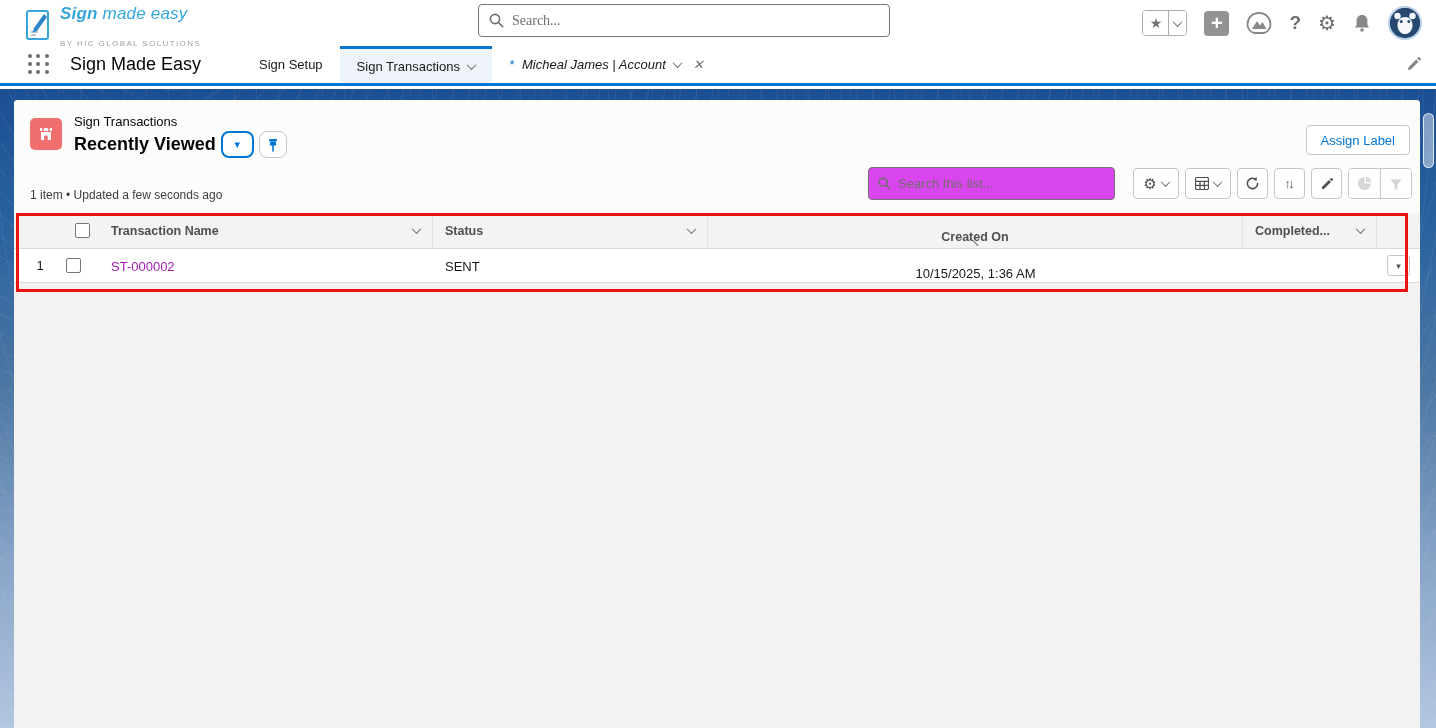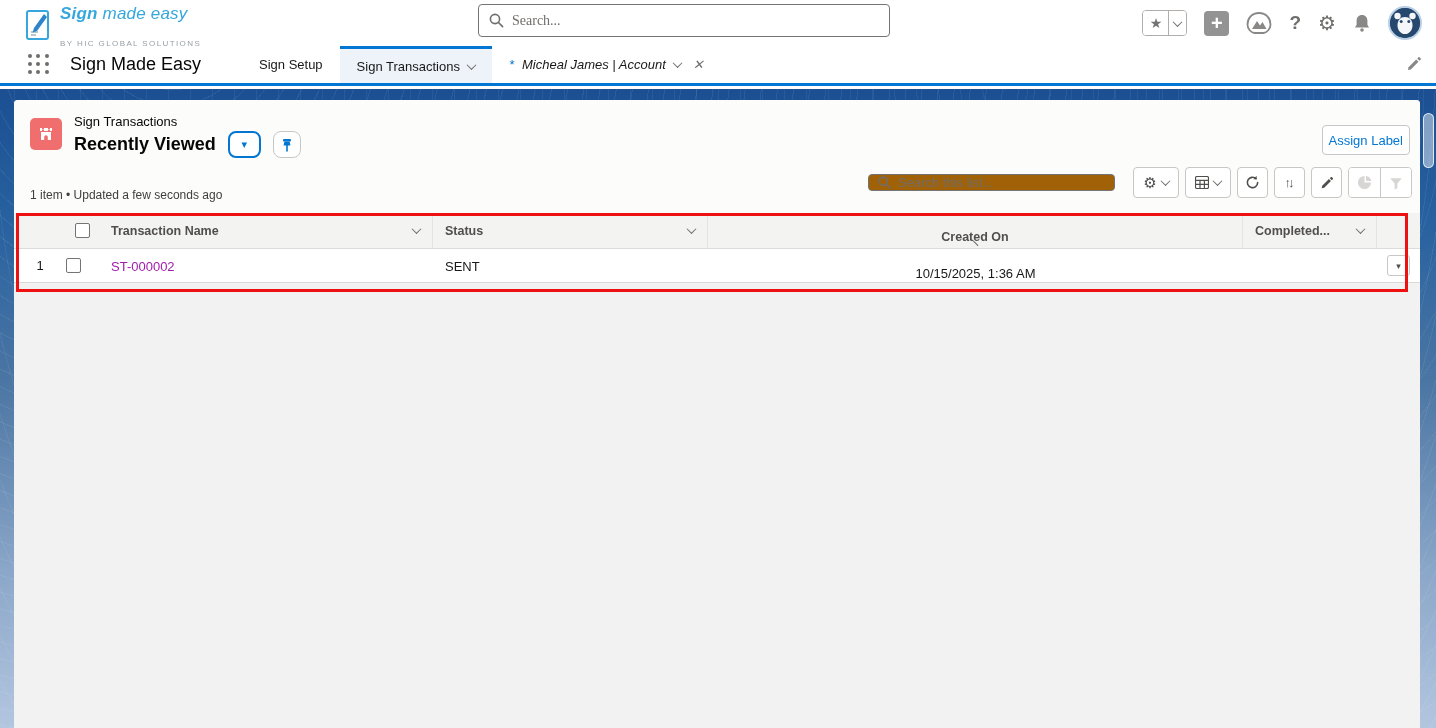--- a/index.html
+++ b/index.html
@@ -54,32 +54,32 @@
   }
   .scrollthumb { position:absolute; right:2px; top:24px; width:11px; height:55px;
     background:rgba(255,255,255,.45); border:1px solid rgba(235,244,255,.85); border-radius:6px; }
   .card { position:absolute; left:14px; right:16px; top:11px; bottom:0;
     background:#f3f2f2; border-radius:4px 4px 0 0; overflow:hidden; }
   .panel { position:absolute; top:0; left:0; right:0; height:113px; background:#fcfcfb; }
   .objicon { position:absolute; left:16px; top:18px; width:32px; height:32px; border-radius:5px;
     background:#f06e6e; display:flex; align-items:center; justify-content:center; }
   .titleblock { position:absolute; left:60px; top:14px; }
   .obj-label { font-size:13px; color:#080707; }
-  .titlerow { display:flex; align-items:center; gap:12px; margin-top:2px; }
+  .titlerow { display:flex; align-items:center; gap:5px; margin-top:2px; }
   .view-name { font-size:18px; font-weight:700; color:#080707; }
   .viewsel { width:33px; height:27px; border:2px solid #0176d3; border-radius:8px; background:#fff;
     color:#0176d3; font-size:11px; display:flex; align-items:center; justify-content:center; cursor:pointer; }
   .pinbtn { width:28px; height:27px; border:1px solid #c9c7c5; border-radius:8px; background:#fff;
     display:flex; align-items:center; justify-content:center; cursor:pointer; }
-  .assignbtn { position:absolute; right:10px; top:25px; height:30px; padding:0 6px;
+  .assignbtn { position:absolute; right:10px; top:25px; height:30px; padding:0 14px;
     border:1px solid #c9c7c5; border-radius:4px; background:#fff; color:#0176d3; font-size:13px;
     display:flex; align-items:center; cursor:pointer; font-family:inherit; }
   .meta { position:absolute; left:16px; top:88px; font-size:12px; color:#3e3e3c; }
   .ltoolbar { position:absolute; right:8px; top:67px; display:flex; align-items:center; }
-  .lsearch { width:247px; height:17px; border:1px solid #747474; border-radius:4px; background:#a16207;
+  .lsearch { width:247px; height:33px; border:1px solid #747474; border-radius:4px; background:#d946ef;
     display:flex; align-items:center; padding:0 9px; gap:7px; margin-right:12px; }
   .lsearch input { border:none; outline:none; flex:1; font-size:13px; font-family:inherit; background:transparent; color:#181818; }
   .lsearch input::placeholder { color:#706e6b; }
   .tbtn { height:31px; border:1px solid #c9c7c5; border-radius:4px; background:#fff; color:#514f4d;
     display:flex; align-items:center; justify-content:center; gap:5px; cursor:pointer; margin-left:6px; }
   .tbtn.w44 { width:46px; } .tbtn.w31 { width:31px; }
   .tbtn .gg { font-size:15px; color:#514f4d; }
   .tbtn .sortg { font-size:13px; letter-spacing:-3px; padding-right:3px; color:#514f4d; }
   .btn-group { display:flex; margin-left:6px; border:1px solid #c9c7c5; border-radius:4px; overflow:hidden; height:31px; }
   .btn-group .seg { width:31px; display:flex; align-items:center; justify-content:center; background:#fff; }

